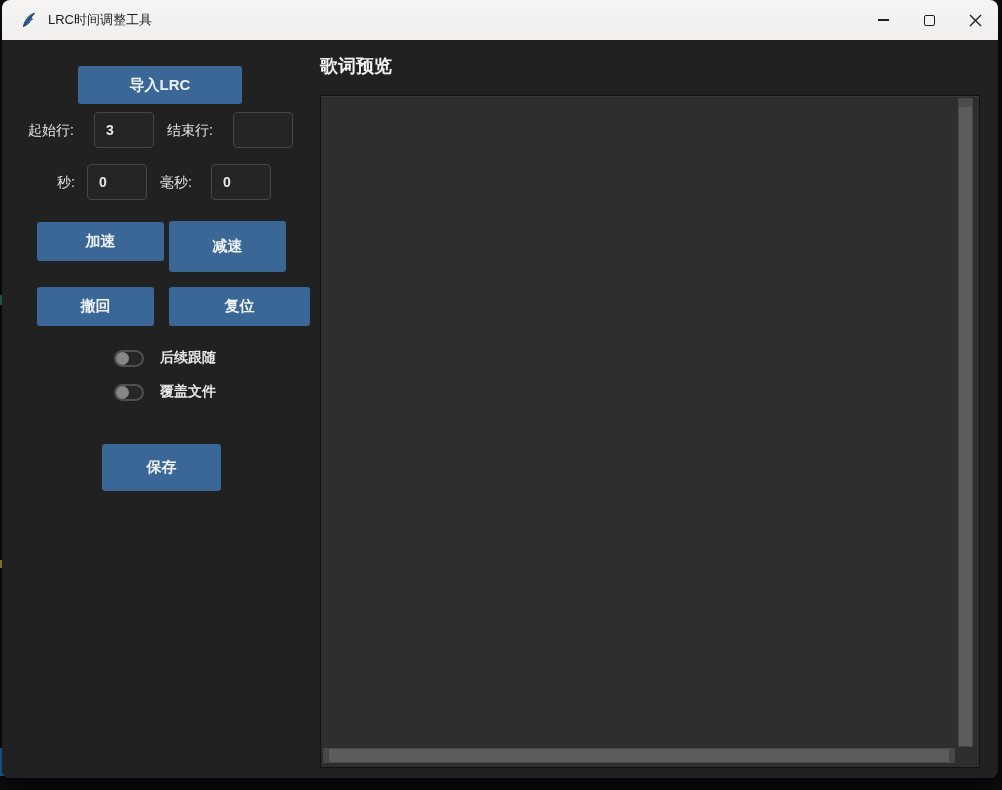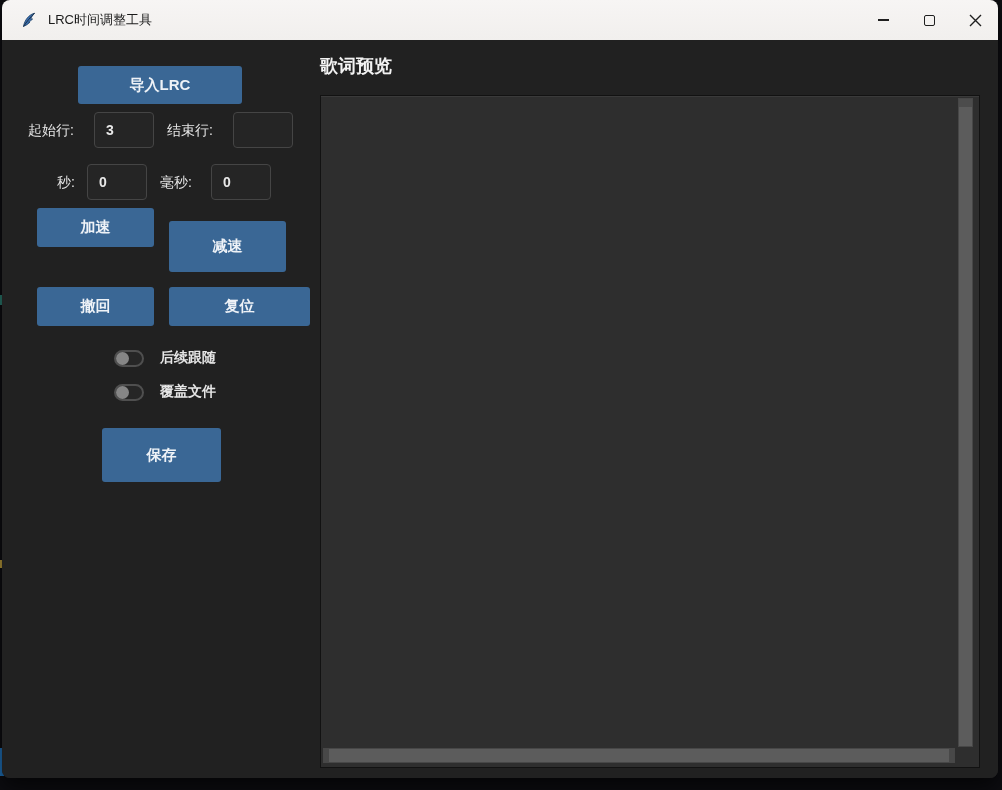--- a/index.html
+++ b/index.html
@@ -39,25 +39,25 @@
   .main { position:absolute; top:40px; left:0; right:0; bottom:0; background:#212121; }
 
   .btn {
     position:absolute; border:none; border-radius:3px;
     background:#3a6795; color:#eef2f7;
     font-family:"Liberation Sans","DejaVu Sans",sans-serif;
     font-size:15px; font-weight:700; cursor:pointer;
     display:flex; align-items:center; justify-content:center;
   }
   .btn-import { left:76px; top:18px; width:164px; height:38px;margin-top:8px; }
-  .btn-speedup { left:35px; top:168px; width:117px; height:39px; }
+  .btn-speedup { left:35px; top:182px; width:127px; height:39px; }
   .btn-slowdown { left:167px; top:181px; width:117px; height:51px; }
   .btn-undo { left:35px; top:247px; width:117px; height:39px; }
   .btn-reset { left:167px; top:247px; width:141px; height:39px; }
-  .btn-save { left:100px; top:388px; width:119px; height:54px; }
+  .btn-save { left:100px; top:404px; width:119px; height:47px; }
 
   .field-label {
     position:absolute; height:36px; line-height:36px;
     font-size:14px; font-weight:400; color:#e6e6e6; white-space:nowrap;
   }
   .lbl-start { left:26px; top:72px; }
   .lbl-end   { left:165px; top:72px; }
   .lbl-sec   { left:55px; top:124px; }
   .lbl-ms    { left:158px; top:124px; }
 

